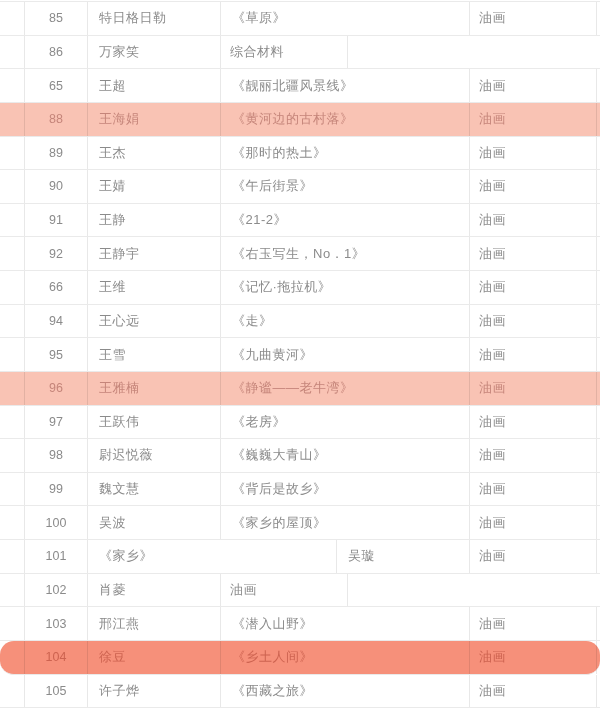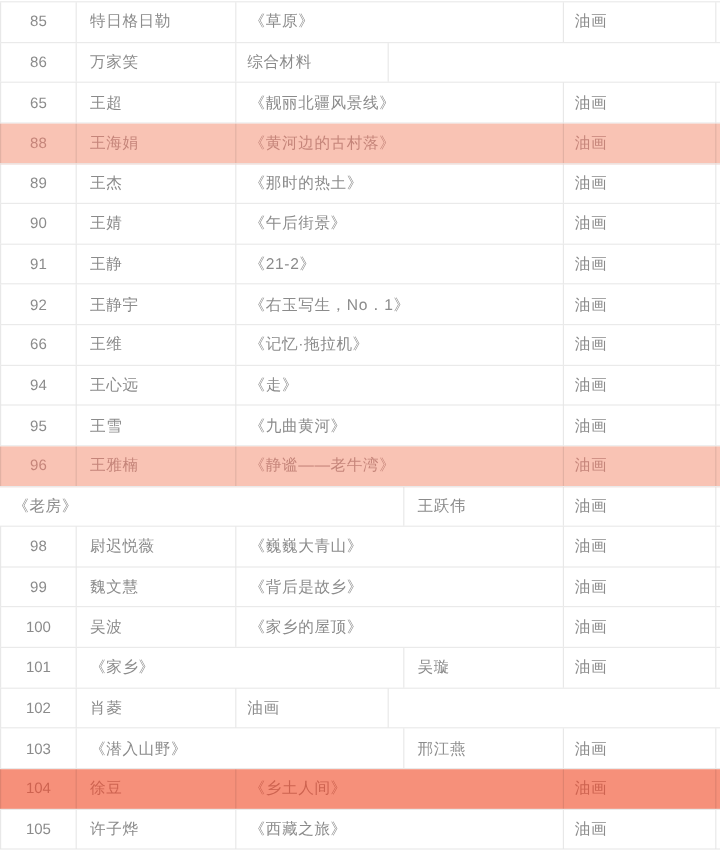--- a/index.html
+++ b/index.html
@@ -33,21 +33,21 @@
     display: flex;
     flex-direction: column;
     border-top: 1px solid var(--line);
     box-sizing: border-box;
   }
   .row {
     flex: 1 1 0;
     display: flex;
     align-items: stretch;
     border-bottom: 1px solid var(--line);
-    padding-left: 0;
+    padding-left: 24px;
     padding-right: 3px;
     box-sizing: border-box;
     background: transparent;
     min-height: 0;
   }
   .cell {
     display: flex;
     align-items: center;
     color: var(--text);
     font-size: 13px;
@@ -63,21 +63,21 @@
     border-left: 1px solid var(--vline);
     font-size: 12.5px;
     letter-spacing: 0;
   }
   .cell.name  { width: 133px; padding-left: 11px; text-align: center; }
   .cell.title { flex: 1 1 auto; padding-left: 11px; }
   .cell.cat   { width: 127px; padding-left: 9px; text-align: center; }
 
   .row.hl-light  { background: var(--hl-light-bg); }
   .row.hl-light .cell { color: var(--hl-light-text); }
-  .row.hl-strong { background: var(--hl-strong-bg); }
+  .row.hl-strong { background: var(--hl-strong-bg); border-radius: 14px; }
   .row.hl-strong .cell { color: var(--hl-strong-text); }
 </style>
 </head>
 <body>
 
 <div class="table">
     <div class="row">
     <div class="cell no">85</div>
     <div class="cell name">特日格日勒</div>
     <div class="cell title">《草原》</div>
@@ -142,22 +142,23 @@
     <div class="cell title">《九曲黄河》</div>
     <div class="cell cat">油画</div>
   </div>
     <div class="row hl-light">
     <div class="cell no">96</div>
     <div class="cell name">王雅楠</div>
     <div class="cell title">《静谧——老牛湾》</div>
     <div class="cell cat">油画</div>
   </div>
     <div class="row">
+    <div class="cell no">97</div>
+    <div class="cell name">王跃伟</div>
     <div class="cell title">《老房》</div>
-    <div class="cell name">王跃伟</div>
     <div class="cell cat">油画</div>
   </div>
     <div class="row">
     <div class="cell no">98</div>
     <div class="cell name">尉迟悦薇</div>
     <div class="cell title">《巍巍大青山》</div>
     <div class="cell cat">油画</div>
   </div>
     <div class="row">
     <div class="cell no">99</div>
@@ -177,22 +178,22 @@
     <div class="cell name">吴璇</div>
     <div class="cell cat">油画</div>
   </div>
     <div class="row">
     <div class="cell no">102</div>
     <div class="cell name">肖菱</div>
     <div class="cell cat">油画</div>
   </div>
     <div class="row">
     <div class="cell no">103</div>
+    <div class="cell name">邢江燕</div>
     <div class="cell title">《潜入山野》</div>
-    <div class="cell name">邢江燕</div>
     <div class="cell cat">油画</div>
   </div>
     <div class="row hl-strong">
     <div class="cell no">104</div>
     <div class="cell name">徐豆</div>
     <div class="cell title">《乡土人间》</div>
     <div class="cell cat">油画</div>
   </div>
     <div class="row">
     <div class="cell no">105</div>

